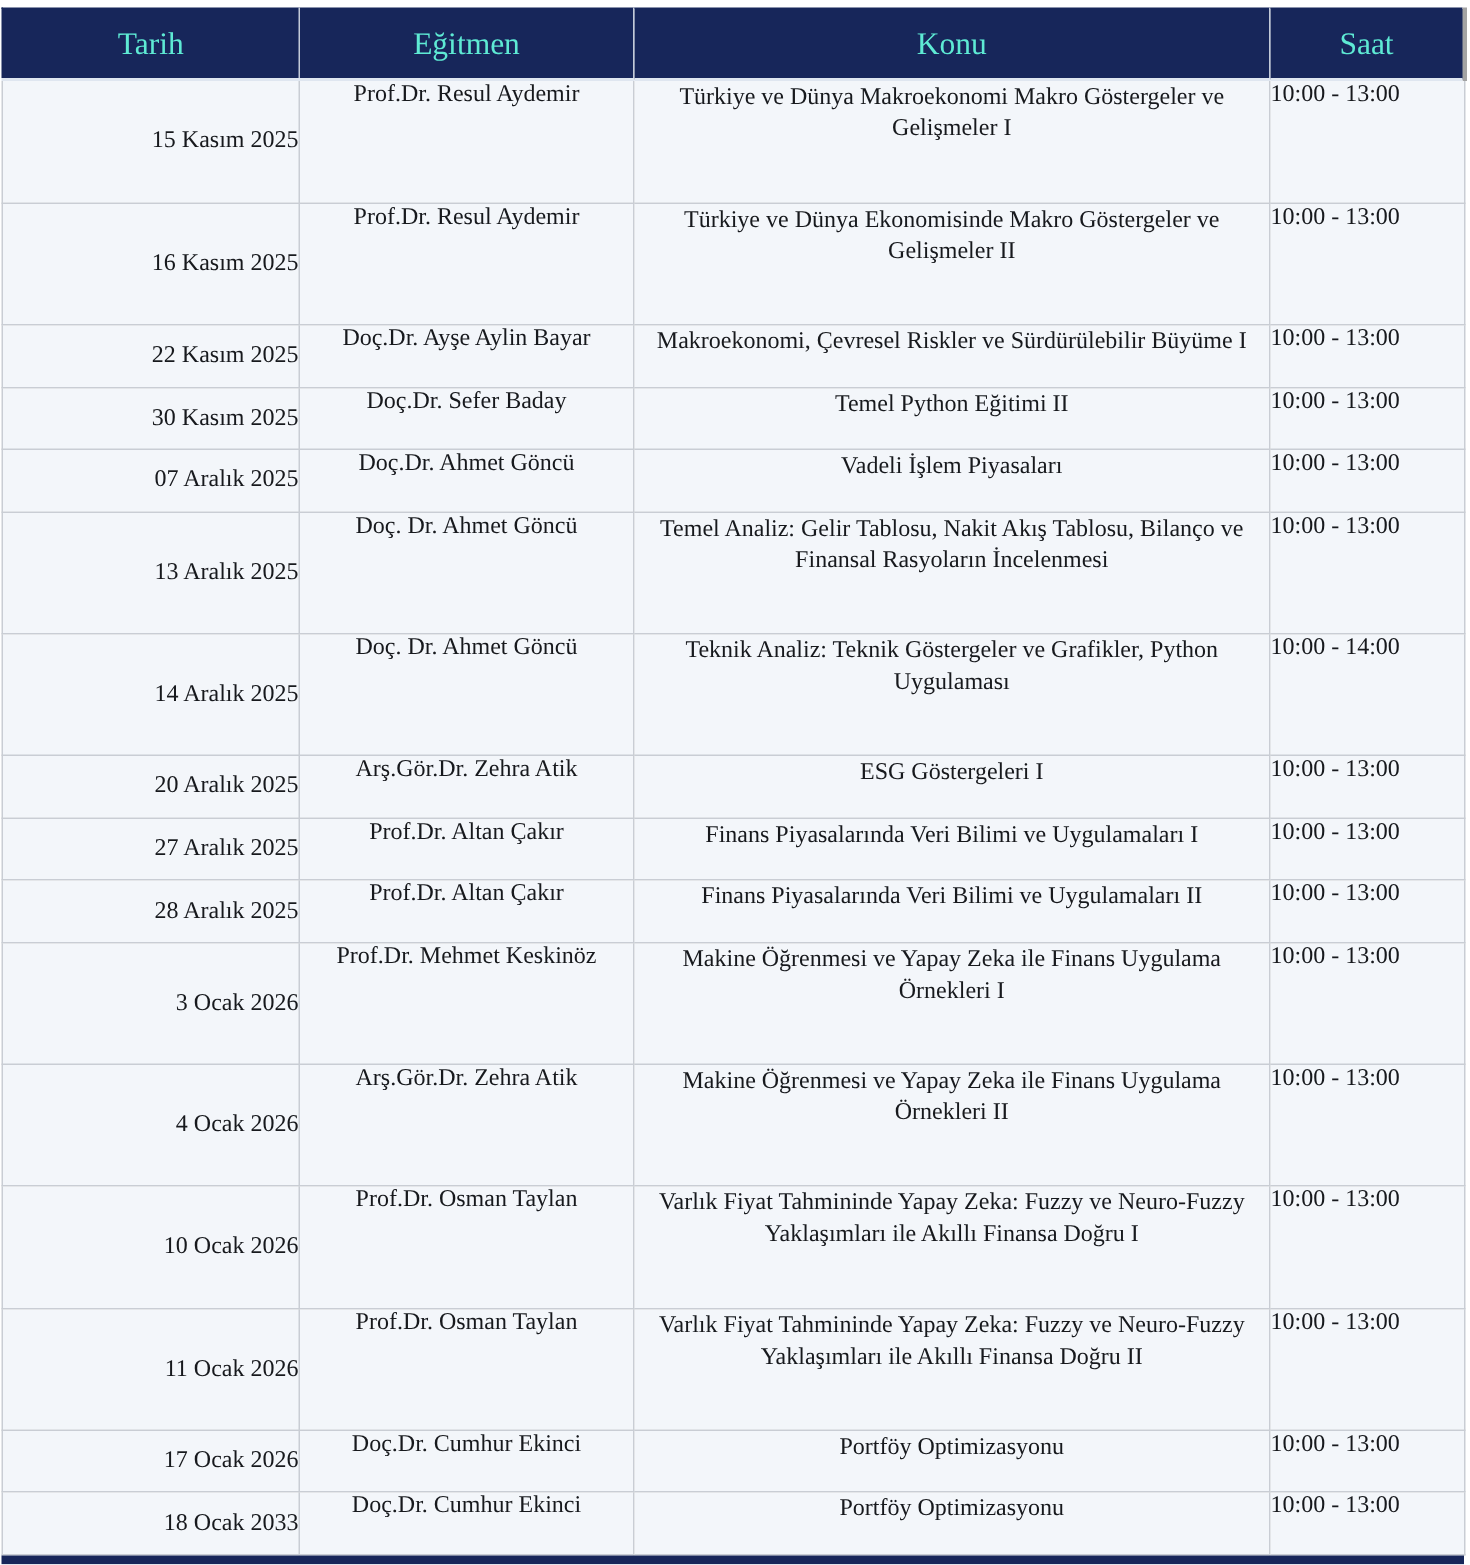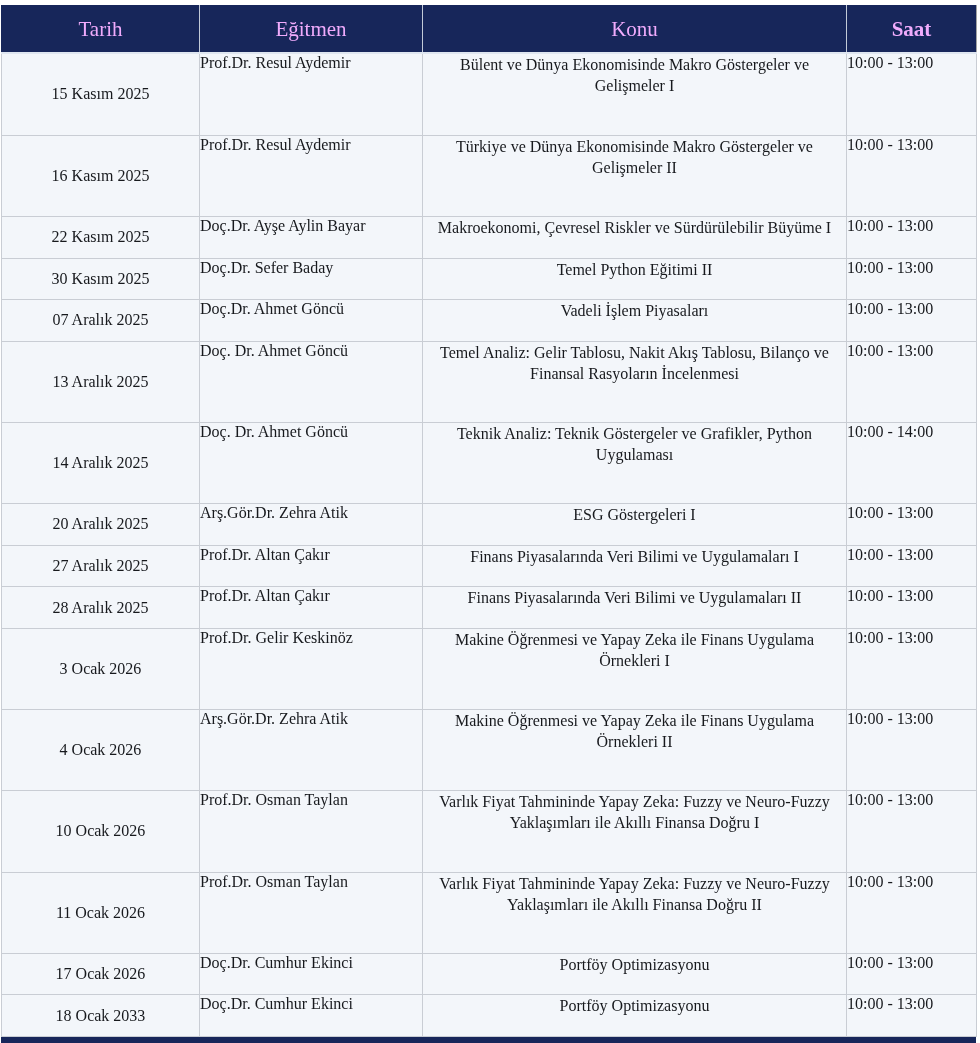--- a/index.html
+++ b/index.html
@@ -19,50 +19,50 @@
     position: absolute;
     top: 5px;
     left: 1px;
     width: 975px;
     height: 1032px;
     border-collapse: collapse;
     table-layout: fixed;
   }
   table.schedule th {
     background: #17265a;
-    color: #f0abfc;
+    color: #5eead4;
     font-size: 21px;
     font-weight: normal;
     height: 46px;
     text-align: center;
     vertical-align: middle;
     border-left: 1px solid #c3cad8;
     border-right: 1px solid #c3cad8;
     border-top: 1px solid #17265a;
     border-bottom: 2px solid #dfe6f0;
     padding: 0;
   }
   table.schedule th:first-child { border-left: 1px solid #17265a; }
-  table.schedule th:last-child  { border-right: 1px solid #a3a3a3; font-weight: bold; }
+  table.schedule th:last-child  { border-right: 3px solid #a3a3a3; }
   table.schedule td {
     background: #f3f6fa;
     color: #17191d;
     border: 1px solid #c9cdd4;
     font-size: 16px;
     padding: 0;
     overflow: hidden;
   }
   td.c-tarih {
-    text-align: center;
+    text-align: right;
     vertical-align: middle;
     padding-left: 12px;
     font-size: 16.5px;
   }
   td.c-egitmen {
-    text-align: left;
+    text-align: center;
     vertical-align: top;
     padding-top: 3px;
     font-size: 16px;
   }
   td.c-konu {
     text-align: center;
     vertical-align: top;
     padding: 3px 6px 0 6px;
     font-size: 16px;
     line-height: 1.32;
@@ -98,21 +98,21 @@
         <th>Tarih</th>
         <th>Eğitmen</th>
         <th>Konu</th>
         <th>Saat</th>
       </tr>
     </thead>
     <tbody id="table-body">
   <tr>
     <td class="c-tarih">15 Kasım 2025</td>
     <td class="c-egitmen">Prof.Dr. Resul Aydemir</td>
-    <td class="c-konu">Bülent ve Dünya Ekonomisinde Makro Göstergeler ve Gelişmeler I</td>
+    <td class="c-konu">Türkiye ve Dünya Makroekonomi Makro Göstergeler ve Gelişmeler I</td>
     <td class="c-saat">10:00 - 13:00</td>
   </tr>
 
   <tr>
     <td class="c-tarih">16 Kasım 2025</td>
     <td class="c-egitmen">Prof.Dr. Resul Aydemir</td>
     <td class="c-konu">Türkiye ve Dünya Ekonomisinde Makro Göstergeler ve Gelişmeler II</td>
     <td class="c-saat">10:00 - 13:00</td>
   </tr>
 
@@ -171,21 +171,21 @@
 
   <tr>
     <td class="c-tarih">28 Aralık 2025</td>
     <td class="c-egitmen">Prof.Dr. Altan Çakır</td>
     <td class="c-konu">Finans Piyasalarında Veri Bilimi ve Uygulamaları II</td>
     <td class="c-saat">10:00 - 13:00</td>
   </tr>
 
   <tr>
     <td class="c-tarih">3 Ocak 2026</td>
-    <td class="c-egitmen">Prof.Dr. Gelir Keskinöz</td>
+    <td class="c-egitmen">Prof.Dr. Mehmet Keskinöz</td>
     <td class="c-konu">Makine Öğrenmesi ve Yapay Zeka ile Finans Uygulama Örnekleri I</td>
     <td class="c-saat">10:00 - 13:00</td>
   </tr>
 
   <tr>
     <td class="c-tarih">4 Ocak 2026</td>
     <td class="c-egitmen">Arş.Gör.Dr. Zehra Atik</td>
     <td class="c-konu">Makine Öğrenmesi ve Yapay Zeka ile Finans Uygulama Örnekleri II</td>
     <td class="c-saat">10:00 - 13:00</td>
   </tr>

